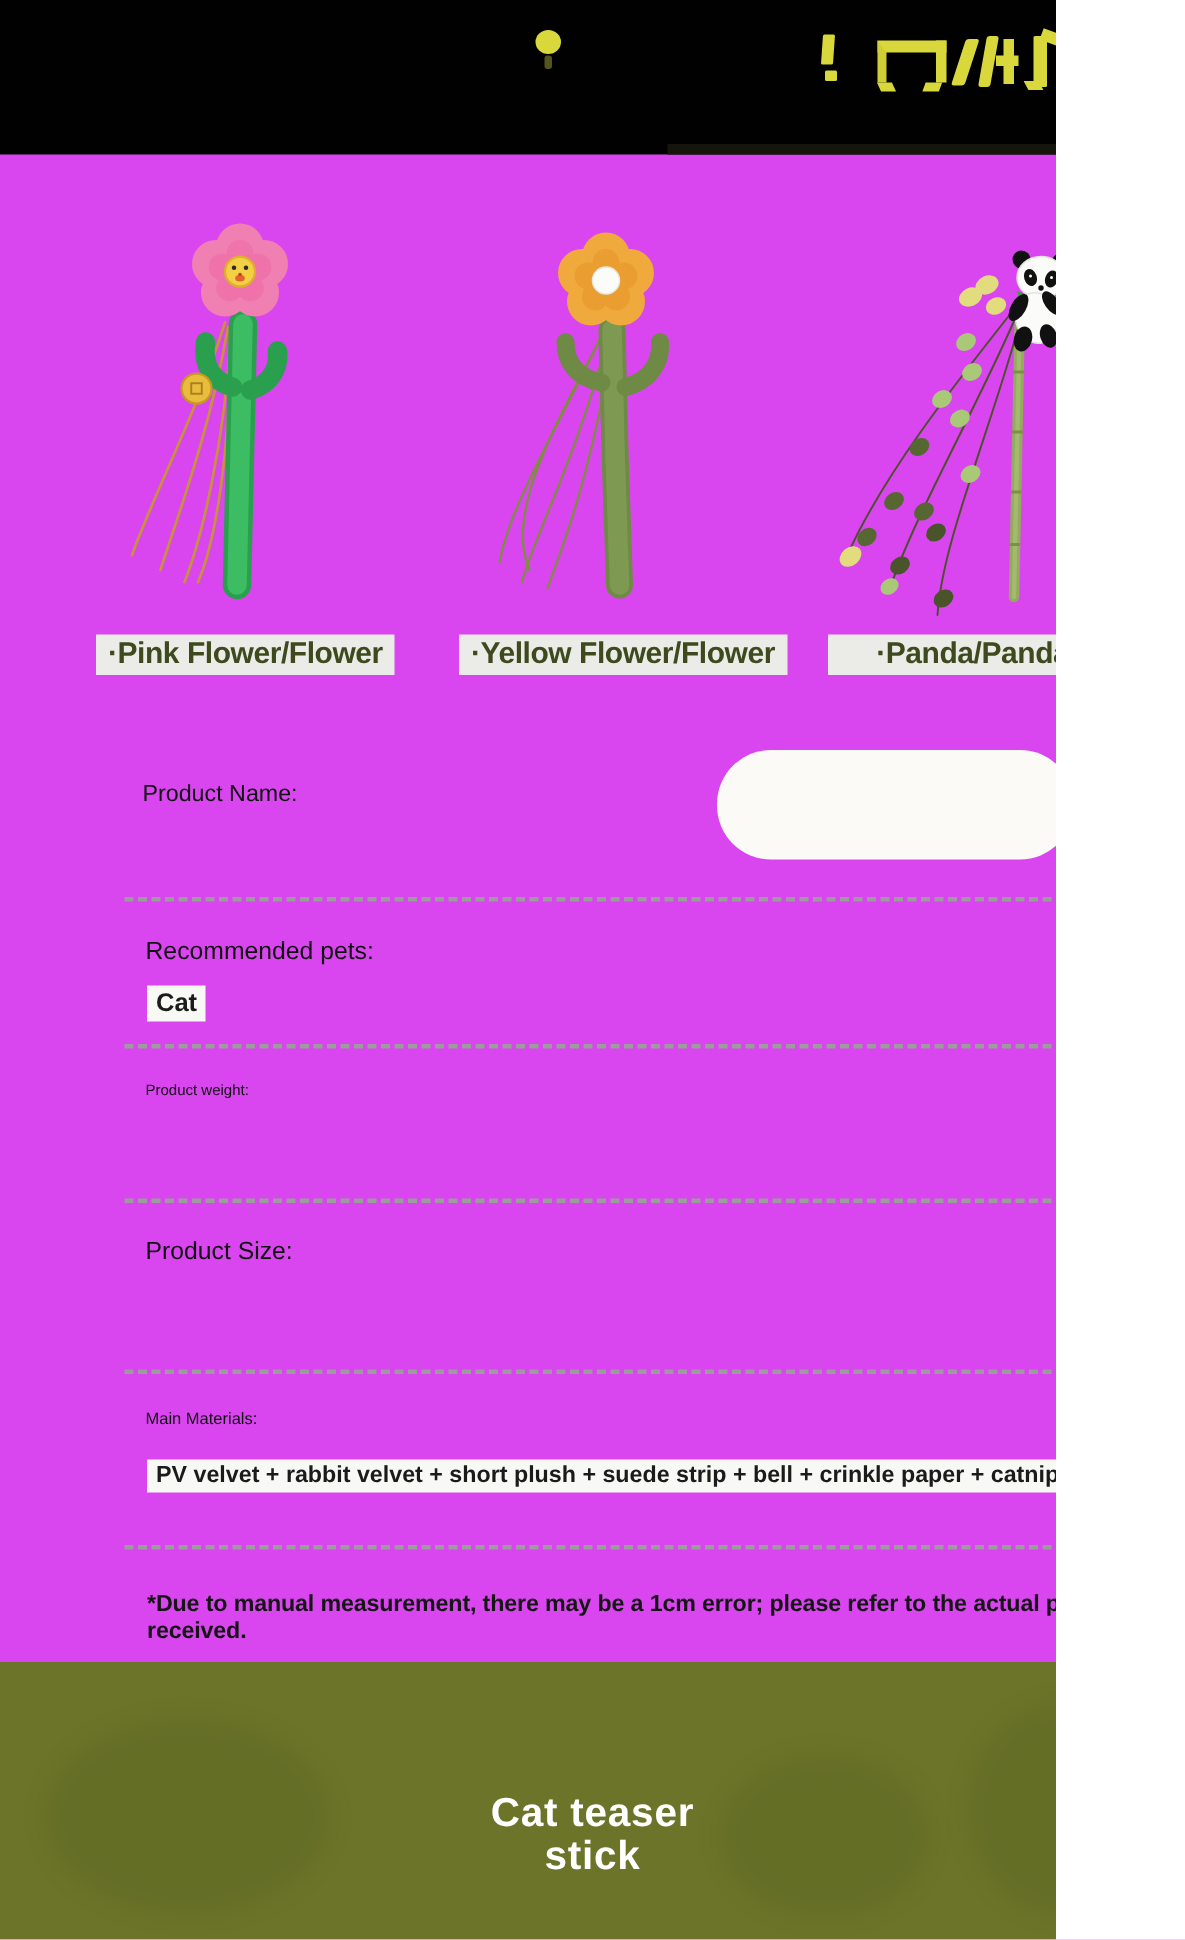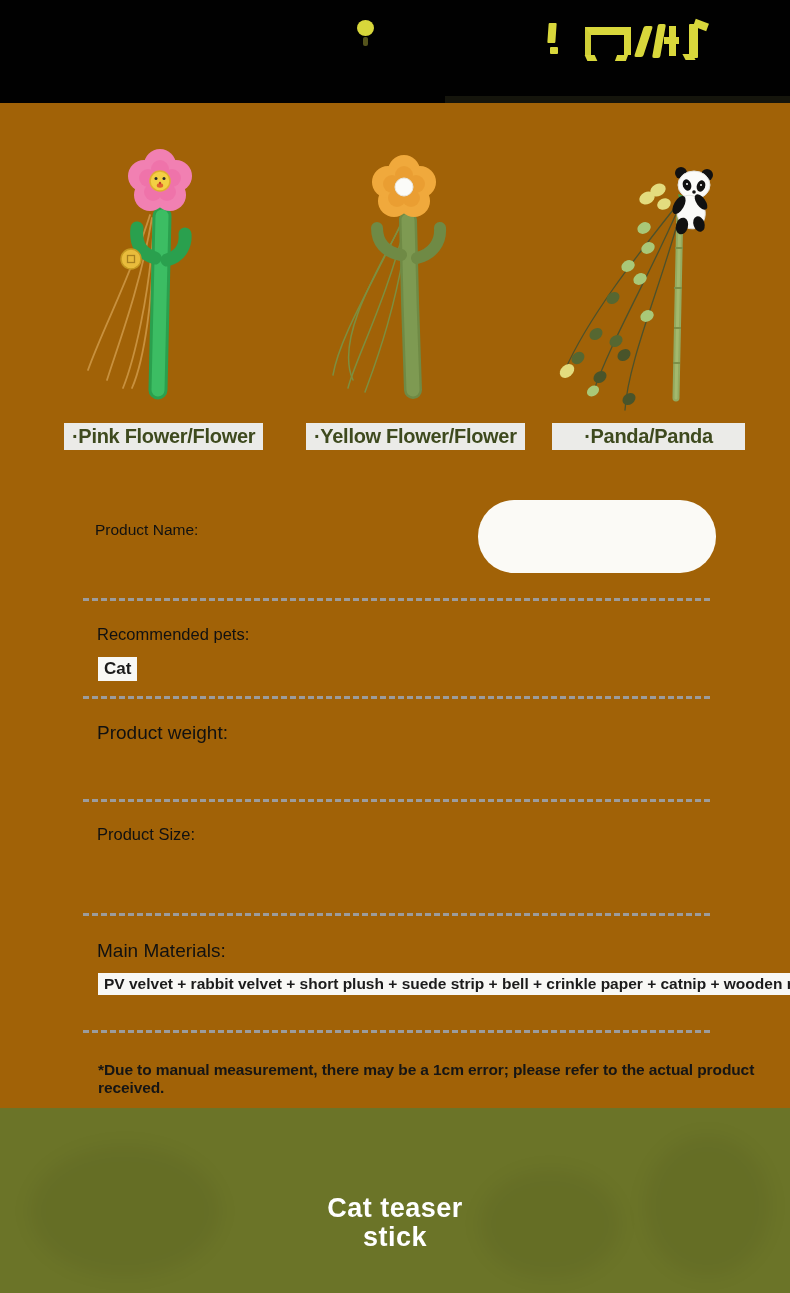--- a/index.html
+++ b/index.html
@@ -1,17 +1,17 @@
 <!DOCTYPE html>
 <html><head>
 <meta charset="utf-8">
 <style>
   * { margin:0; padding:0; box-sizing:border-box; }
   html,body { width:790px; height:1293px; background:#ffffff; font-family:"Liberation Sans", sans-serif; }
-  .page { position:relative; width:790px; height:1293px; overflow:hidden; background:#a16207; }
+  .page { position:relative; width:704px; height:1293px; overflow:hidden; background:#d946ef; }
 
   
   .top-bar { position:absolute; left:0; top:0; width:790px; height:103px; background:#010101; }
   .top-bar .g { position:absolute; background:#d8d73b; }
   .g-dot { left:357px; top:20px; width:17px; height:16px; border-radius:50%; }
   .g-dot-tail { left:363px; top:37px; width:5px; height:9px; background:#55541c !important; border-radius:2px; }
   .g-excl-bar { left:548px; top:23px; width:8px; height:20px; transform:skewX(-4deg); border-radius:1px; }
   .g-excl-dot { left:550px; top:47px; width:8px; height:7px; border-radius:1px; }
   .g-box { left:585px; top:27px; width:46px; height:28px; background:transparent !important;
            border-top:8px solid #d8d73b; border-left:6px solid #cfce37; border-right:7px solid #d8d73b; }
@@ -44,25 +44,25 @@
   
   .blob { position:absolute; left:478px; top:500px; width:238px; height:73px;
           background:#fbfaf6; border-radius:36px; }
   .spec-heading { position:absolute; font-weight:normal; color:#111111; white-space:nowrap; }
   .spec-value   { position:absolute; font-weight:bold; color:#1b1b1b; white-space:nowrap;
                   background:#f8f8f5; padding:2px 6px; }
   .sh-1 { left:95px;  top:521px; font-size:15.5px; }
   .sv-1 { left:91px;  top:551px; font-size:18px; }
   .sh-2 { left:97px;  top:625px; font-size:16.5px; }
   .sv-2 { left:98px;  top:657px; font-size:17px; }
-  .sh-3 { left:97px;  top:722px; font-size:19px; }
+  .sh-3 { left:97px;  top:722px; font-size:10px; }
   .sv-3 { left:98px;  top:755px; font-size:17px; }
   .sh-4 { left:97px;  top:825px; font-size:16.5px;text-align:center; }
   .sv-4 { left:98px;  top:856px; font-size:17px; }
-  .sh-5 { left:97px;  top:940px; font-size:19px; }
+  .sh-5 { left:97px;  top:940px; font-size:11px; }
   .sv-5 { left:98px;  top:973px; font-size:15.5px; font-weight:600; }
   .divider { position:absolute; left:83px; width:627px; height:0;
              border-top:3px dashed #9c9c9c; }
   .dv-1 { top:598px; } .dv-2 { top:696px; } .dv-3 { top:799px; }
   .dv-4 { top:913px; } .dv-5 { top:1030px; }
   .footnote { position:absolute; left:98px; top:1061px; width:684px;
               font-size:15.5px; font-weight:bold; color:#151515; letter-spacing:-0.1px; }
 
   
   .footer { position:absolute; left:0; top:1108px; width:790px; height:185px; background:#6b7428; }

